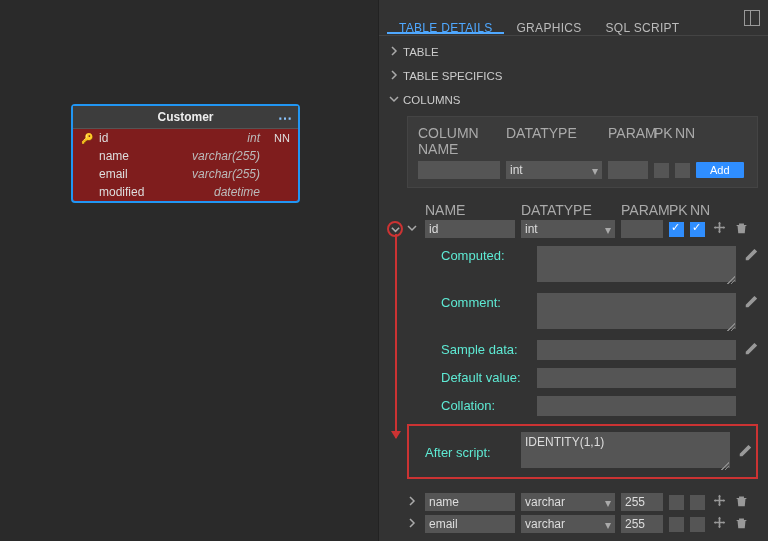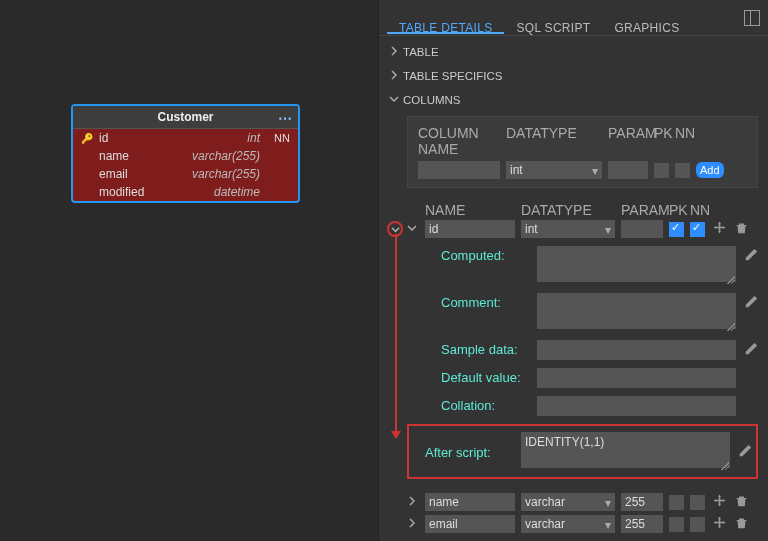--- a/index.html
+++ b/index.html
@@ -30,21 +30,21 @@
 
 .col-add-box { background: #3b3b3b; border: 1px solid #444; padding: 8px 10px; margin: 4px 0 14px 18px; }
 .thead { display: flex; font-size: 14px; color: #aaa; margin-bottom: 4px; gap: 6px; }
 .trow { display: flex; gap: 6px; align-items: center; }
 .inp { background: #555; border: none; color: #ddd; height: 18px; padding: 0 4px; font-size: 12px; }
 .sel-wrap { position: relative; display: flex; }
 .sel-caret { position: absolute; right: 4px; top: 3px; color: #aaa; pointer-events: none; }
 .chk { width: 15px; height: 15px; background: #555; border: none; display: inline-block; cursor: pointer; }
 .chk.on { background: #2f8eff; position: relative; }
 .chk.on::after { content: "✓"; color: #fff; font-size: 11px; position: absolute; left: 2px; top: -1px; }
-.btn-add { background: #2f8eff; color: #fff; border: none; border-radius: 6px; padding: 2px 4px; font-size: 11px; cursor: pointer; }
+.btn-add { background: #2f8eff; color: #fff; border: none; border-radius: 1px; padding: 2px 14px; font-size: 11px; cursor: pointer; }
 
 .col-detail { margin-left: 18px; }
 .col-detail .thead { margin-bottom: 2px; }
 .icon-btn { color: #999; cursor: pointer; width: 16px; text-align: center; }
 .icon-btn svg { width: 13px; height: 13px; fill: #999; }
 
 .expand-badge { position: absolute; width: 16px; height: 16px; border: 2px solid #c33; border-radius: 50%; display: flex; align-items: center; justify-content: center; margin-left: -20px; margin-top: 0px; }
 .expand-badge svg { width: 9px; height: 9px; stroke: #aaa; }
 
 .arrow-line { position: absolute; left: 395px; top: 234px; width: 2px; height: 204px; background: #c33; }
@@ -111,22 +111,22 @@
         </div>
       </div>
   </div>
 </div>
 
 <div class="arrow-line"></div>
 
 <div class="panel">
   <div class="tabs">
     <div class="tab active">TABLE DETAILS</div>
+    <div class="tab">GRAPHICS</div>
     <div class="tab">SQL SCRIPT</div>
-    <div class="tab">GRAPHICS</div>
     <div class="spacer"></div>
     <div class="layout-icon"></div>
   </div>
 
   <div class="sections">
     <div class="sec-head">
       <span class="chev"><svg viewBox="0 0 10 10">
             <path d="M3 1 L7 5 L3 9" stroke="#aaa" fill="none" stroke-width="1.5"></path>
           </svg></span>
       <span>TABLE</span>

